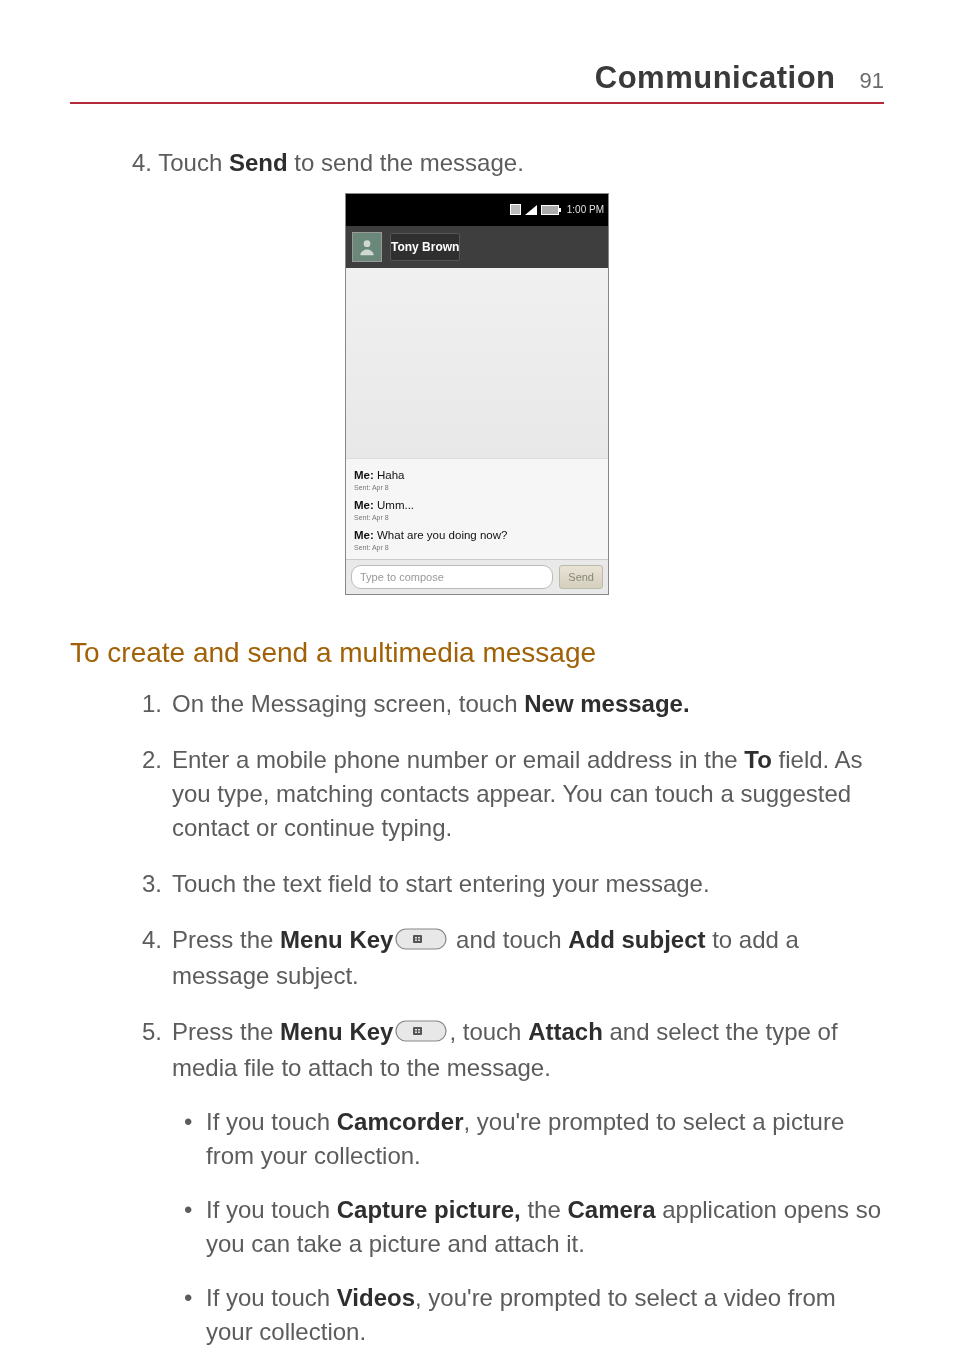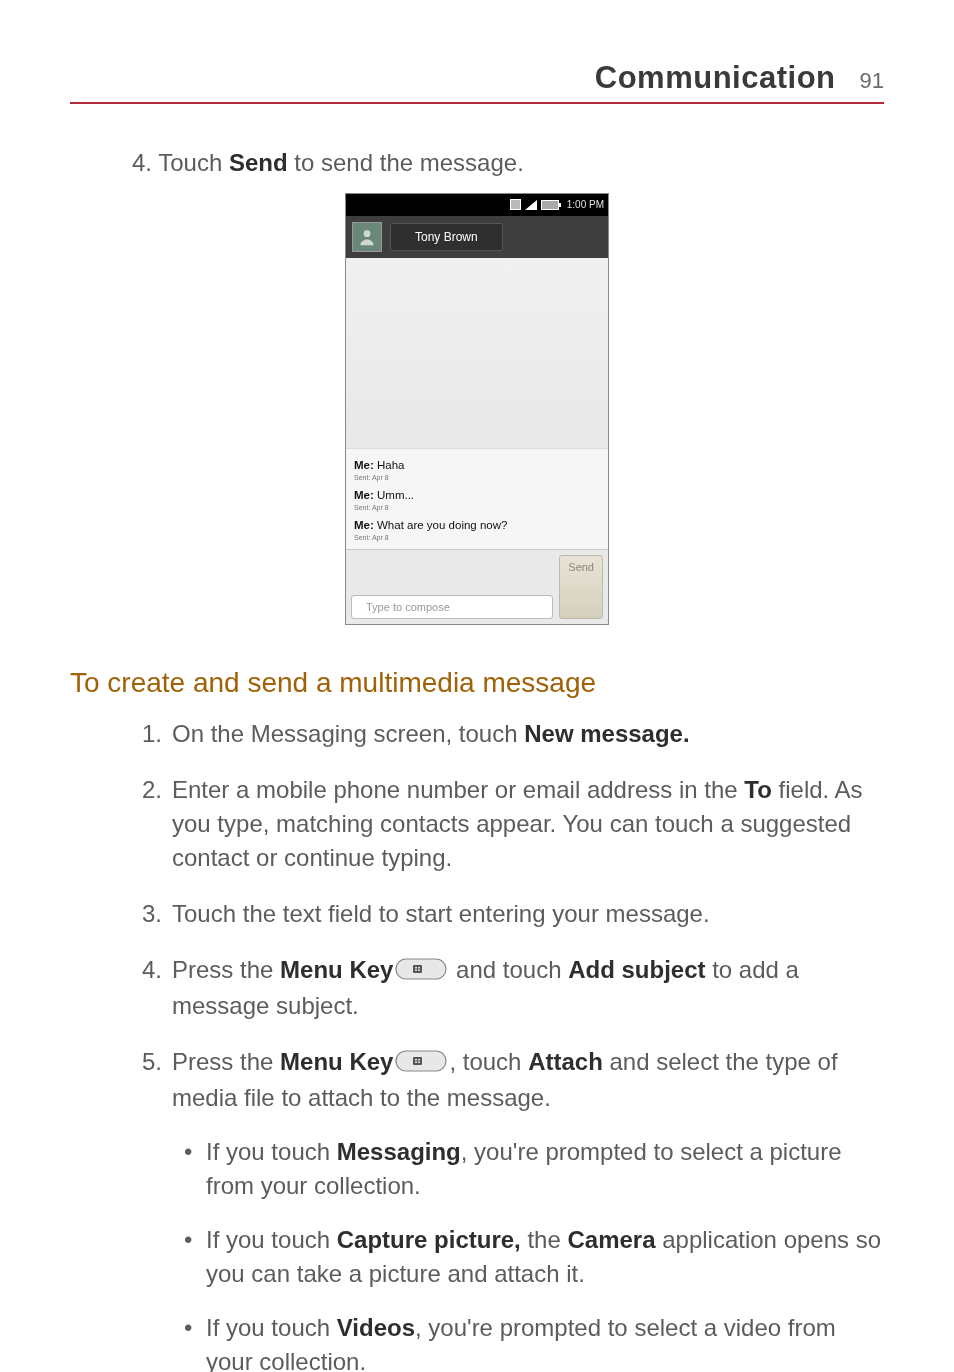--- a/index.html
+++ b/index.html
@@ -45,21 +45,21 @@
     margin: 0 0 42px 0;
   }
   
   .phone {
     width: 262px;
     border: 1px solid #888;
     background: #fff;
     font-family: Arial, sans-serif;
   }
   .statusbar {
-    height: 22px;
+    height: 32px;
     background: #000;
     color: #fff;
     display: flex;
     justify-content: flex-end;
     align-items: center;
     font-size: 10px;
     padding: 0 4px;
     gap: 4px;
   }
   .stat-3g {
@@ -96,23 +96,23 @@
   }
   .avatar {
     width: 28px; height: 28px;
     background: #6a887a;
     border: 1px solid #999;
     display:flex;align-items:center;justify-content:center;
   }
   .avatar svg { fill:#cfd8d3; }
   .conv-name {
     background: #2f2f2f;
-    padding: 6px 24px;
+    padding: 6px 0;
     font-size: 12px;
-    font-weight: normal;
+    font-weight: bold;
     border: 1px solid #555;
     border-radius: 2px;
   }
   .conv-body {
     height: 190px;
     background: linear-gradient(#f0f0f0,#e8e8e8);
   }
   .messages {
     background: #f6f6f6;
     border-top:1px solid #ddd;
@@ -126,25 +126,24 @@
     display:flex;
     border-top:1px solid #ccc;
     background:#e9e9e9;
     padding:5px;
     gap:6px;
   }
   .compose-input {
     flex:1;
     background:#fff;
     border:1px solid #bbb;
-    border-radius:3px;
-    padding:5px 14px;
+    border-radius:10px;
+    padding:5px 8px;
     font-size:11px;
     color:#999;
-    margin-top:40px;
   }
   .compose-send {
     background: linear-gradient(#e8e3d6,#d5cfbd);
     border:1px solid #bba;
     border-radius:3px;
     padding:5px 8px;
     font-size:11px;
     color:#887;
   }
 
@@ -271,20 +270,20 @@
             <rect x="23" y="11.5" width="2" height="1.4" fill="#e8e8e8"></rect>
           </svg></span><span> and touch </span><span class="bold-black">Add subject</span><span> to add a message subject.</span></li>
       <li><span>Press the </span><span class="bold-black">Menu Key</span><span class="menu-key-icon"><svg width="52" height="22" viewBox="0 0 52 22">
             <rect x="1" y="1" width="50" height="20" rx="10" ry="10" fill="#e8e8e8" stroke="#888" stroke-width="1.2"></rect>
             <rect x="18" y="7" width="9" height="8" rx="1" fill="#555"></rect>
             <rect x="20" y="9" width="2" height="1.4" fill="#e8e8e8"></rect>
             <rect x="23" y="9" width="2" height="1.4" fill="#e8e8e8"></rect>
             <rect x="20" y="11.5" width="2" height="1.4" fill="#e8e8e8"></rect>
             <rect x="23" y="11.5" width="2" height="1.4" fill="#e8e8e8"></rect>
           </svg></span><span>, touch </span><span class="bold-black">Attach</span><span> and select the type of media file to attach to the message.</span><ul class="sub">
-          <li><span>If you touch </span><span class="bold-black">Messaging</span><span>, you're prompted to select a picture from your collection.</span></li>
+          <li><span>If you touch </span><span class="bold-black">Camcorder</span><span>, you're prompted to select a picture from your collection.</span></li>
           <li><span>If you touch </span><span class="bold-black">Capture picture,</span><span> the </span><span class="bold-black">Camera</span><span> application opens so you can take a picture and attach it.</span></li>
           <li><span>If you touch </span><span class="bold-black">Videos</span><span>, you're prompted to select a video from your collection.</span></li>
           <li><span>If you touch </span><span class="bold-black">Capture video,</span><span> the </span><span class="bold-black">Camcorder</span><span> application opens so you can record a video and attach it.</span></li>
         </ul></li>
     </ol>
 
 </div>
 
 </body></html>

